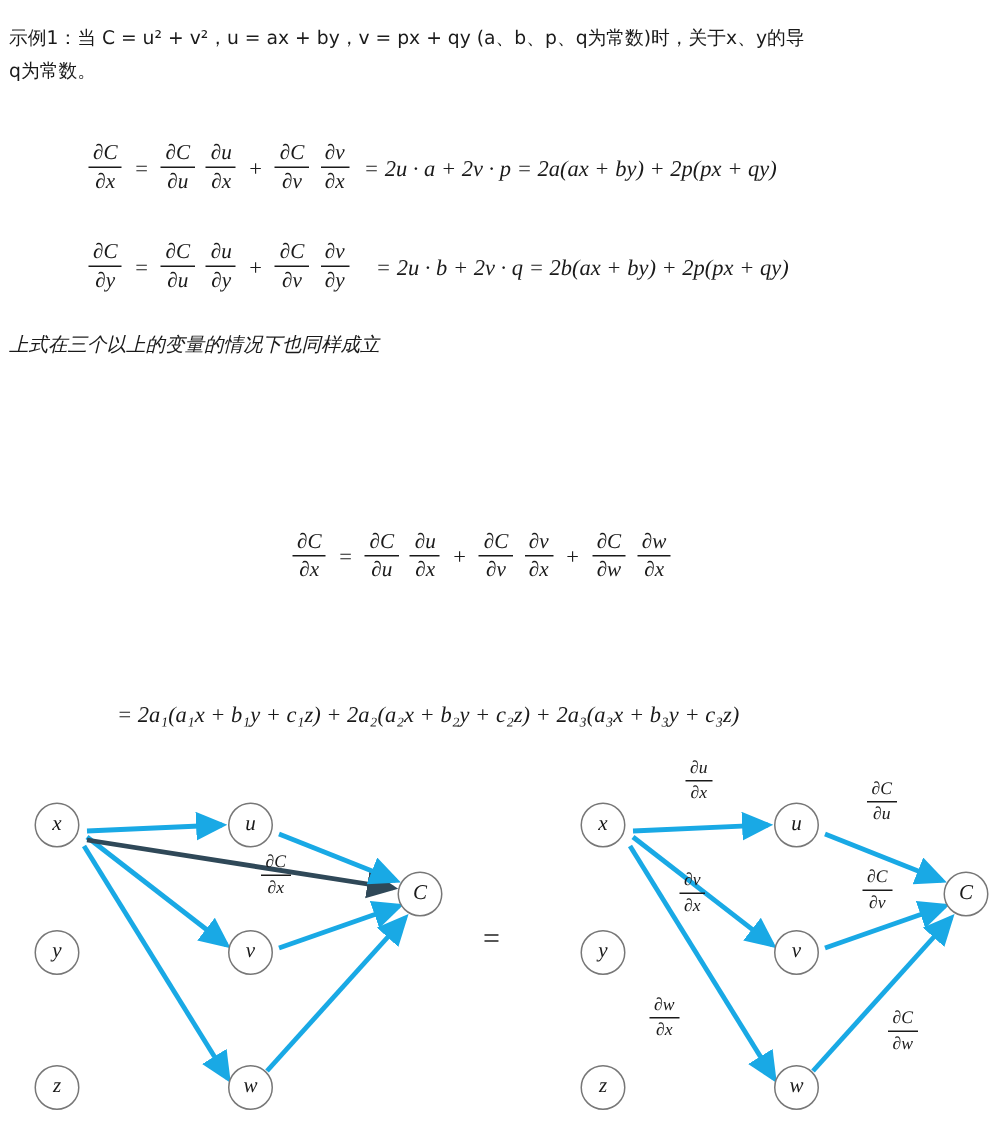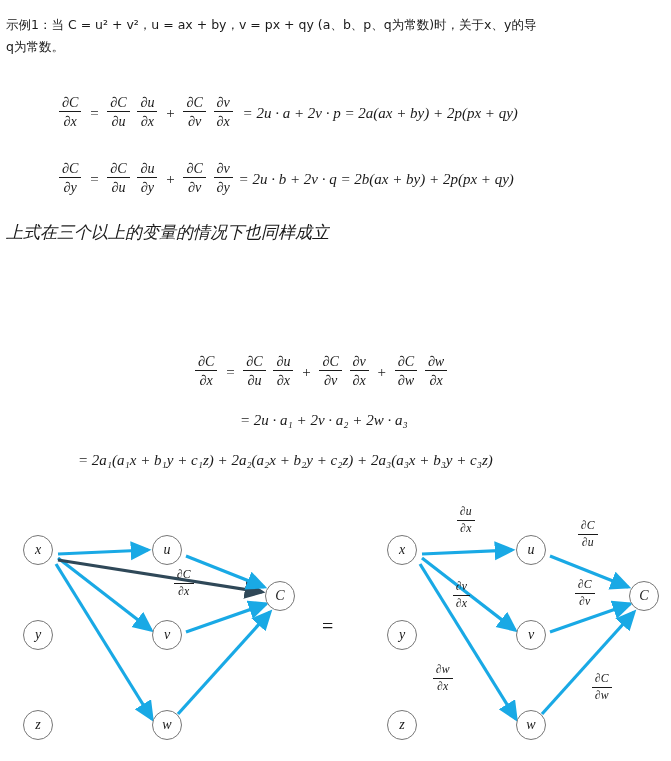--- a/index.html
+++ b/index.html
@@ -60,21 +60,21 @@
     display: block;
     padding: 1px 3px 0 3px;
     font-size: 0.94em;
     line-height: 1.15em;
   }
   .op { font-style: normal; padding: 0 3px; }
 
   .italic-note {
     position: absolute;
     font-family: "DejaVu Sans", sans-serif;
-    font-size: 17px;
+    font-size: 13px;
     font-style: italic;
     color: #1a1a1a;
   }
 
   
   .diagram {
     position: absolute;
     left: 0;
     top: 500px;
     width: 671px;
@@ -165,21 +165,21 @@
     </span>
     <span class="op">+</span>
     <span class="frac">
       <span class="num">∂C</span>
       <span class="den">∂v</span>
     </span>
     <span class="frac">
       <span class="num">∂v</span>
       <span class="den">∂y</span>
     </span>
-    <span style="margin-left:0;">= 2u · b + 2v · q = 2b(ax + by) + 2p(px + qy)</span>
+    <span style="margin-left:12px;">= 2u · b + 2v · q = 2b(ax + by) + 2p(px + qy)</span>
   </div>
 
   <div class="italic-note" style="left:6px; top:221px;">上式在三个以上的变量的情况下也同样成立</div>
 
 
   <div class="mathline" style="left:193px; top:353px;">
     <span class="frac">
       <span class="num">∂C</span>
       <span class="den">∂x</span>
     </span>
@@ -205,23 +205,22 @@
     <span class="frac">
       <span class="num">∂C</span>
       <span class="den">∂w</span>
     </span>
     <span class="frac">
       <span class="num">∂w</span>
       <span class="den">∂x</span>
     </span>
   </div>
 
-  <div class="mathline" style="left:240px; top:412px;">= 2u · a₁ + 2v · a₂ + 2w · a₃</div>
-
-  <div class="mathline" style="left:78px; top:452px;">= 2a₁(a₁x + b₁y + c₁z) + 2a₂(a₂x + b₂y + c₂z) + 2a₃(a₃x + b₃y + c₃z)</div>
+
+  <div class="mathline" style="left:78px; top:469px;">= 2a₁(a₁x + b₁y + c₁z) + 2a₂(a₂x + b₂y + c₂z) + 2a₃(a₃x + b₃y + c₃z)</div>
 
   <div class="diagram">
 
     <svg width="671" height="261">
       <defs>
         <marker id="ah" markerWidth="7" markerHeight="7" refX="5.4" refY="3" orient="auto">
           <path d="M0,0 L6.5,3 L0,6 z" fill="#19A9E5"></path>
         </marker>
         <marker id="ahd" markerWidth="7" markerHeight="7" refX="5.4" refY="3" orient="auto">
           <path d="M0,0 L6.5,3 L0,6 z" fill="#2F4858"></path>

